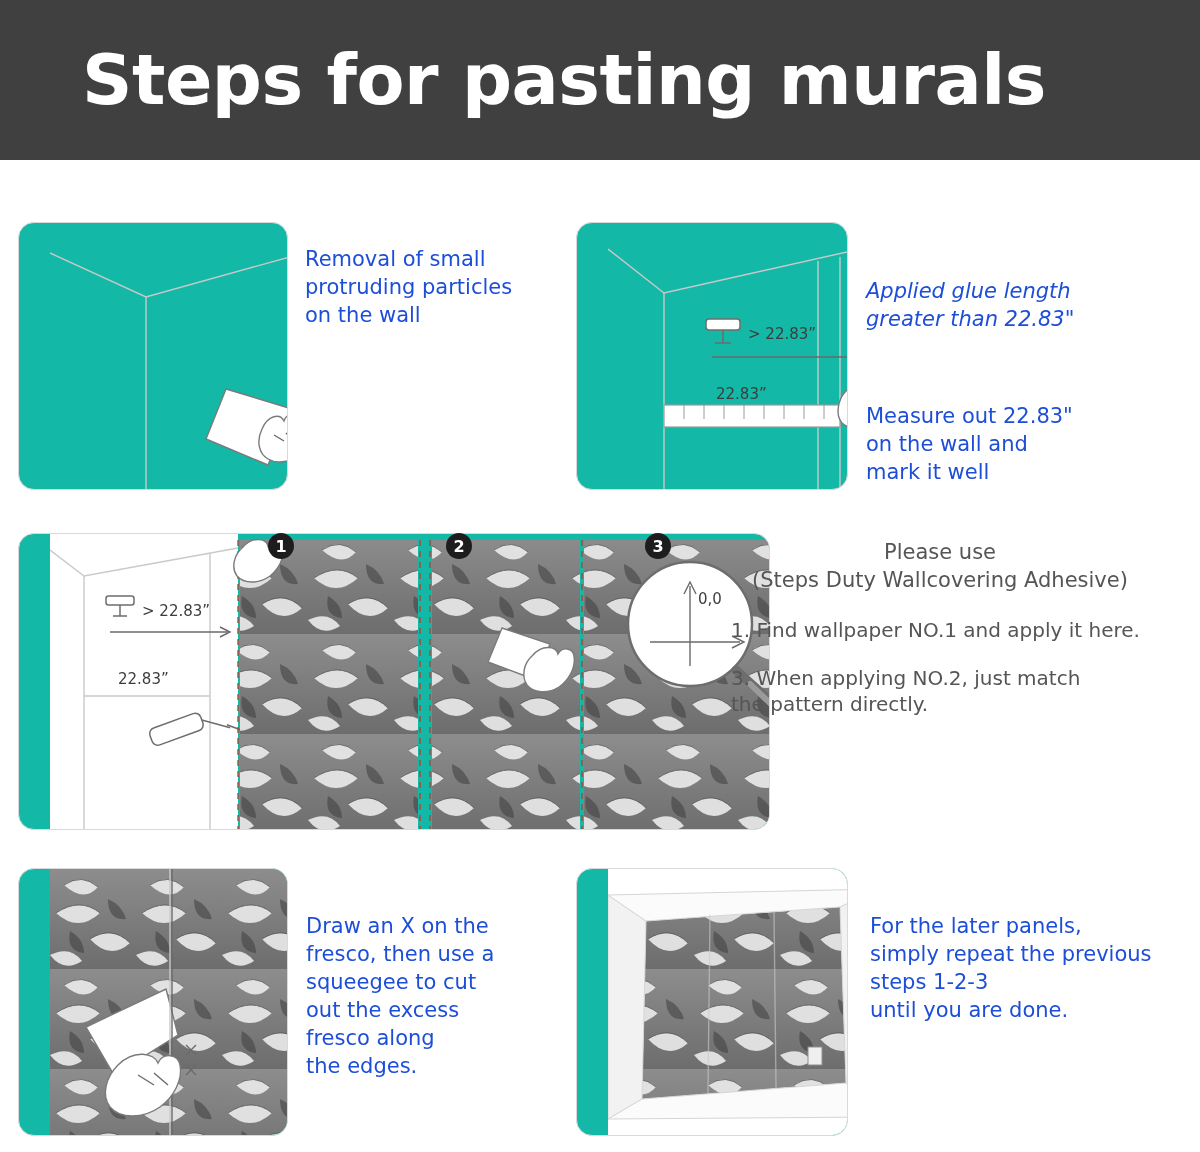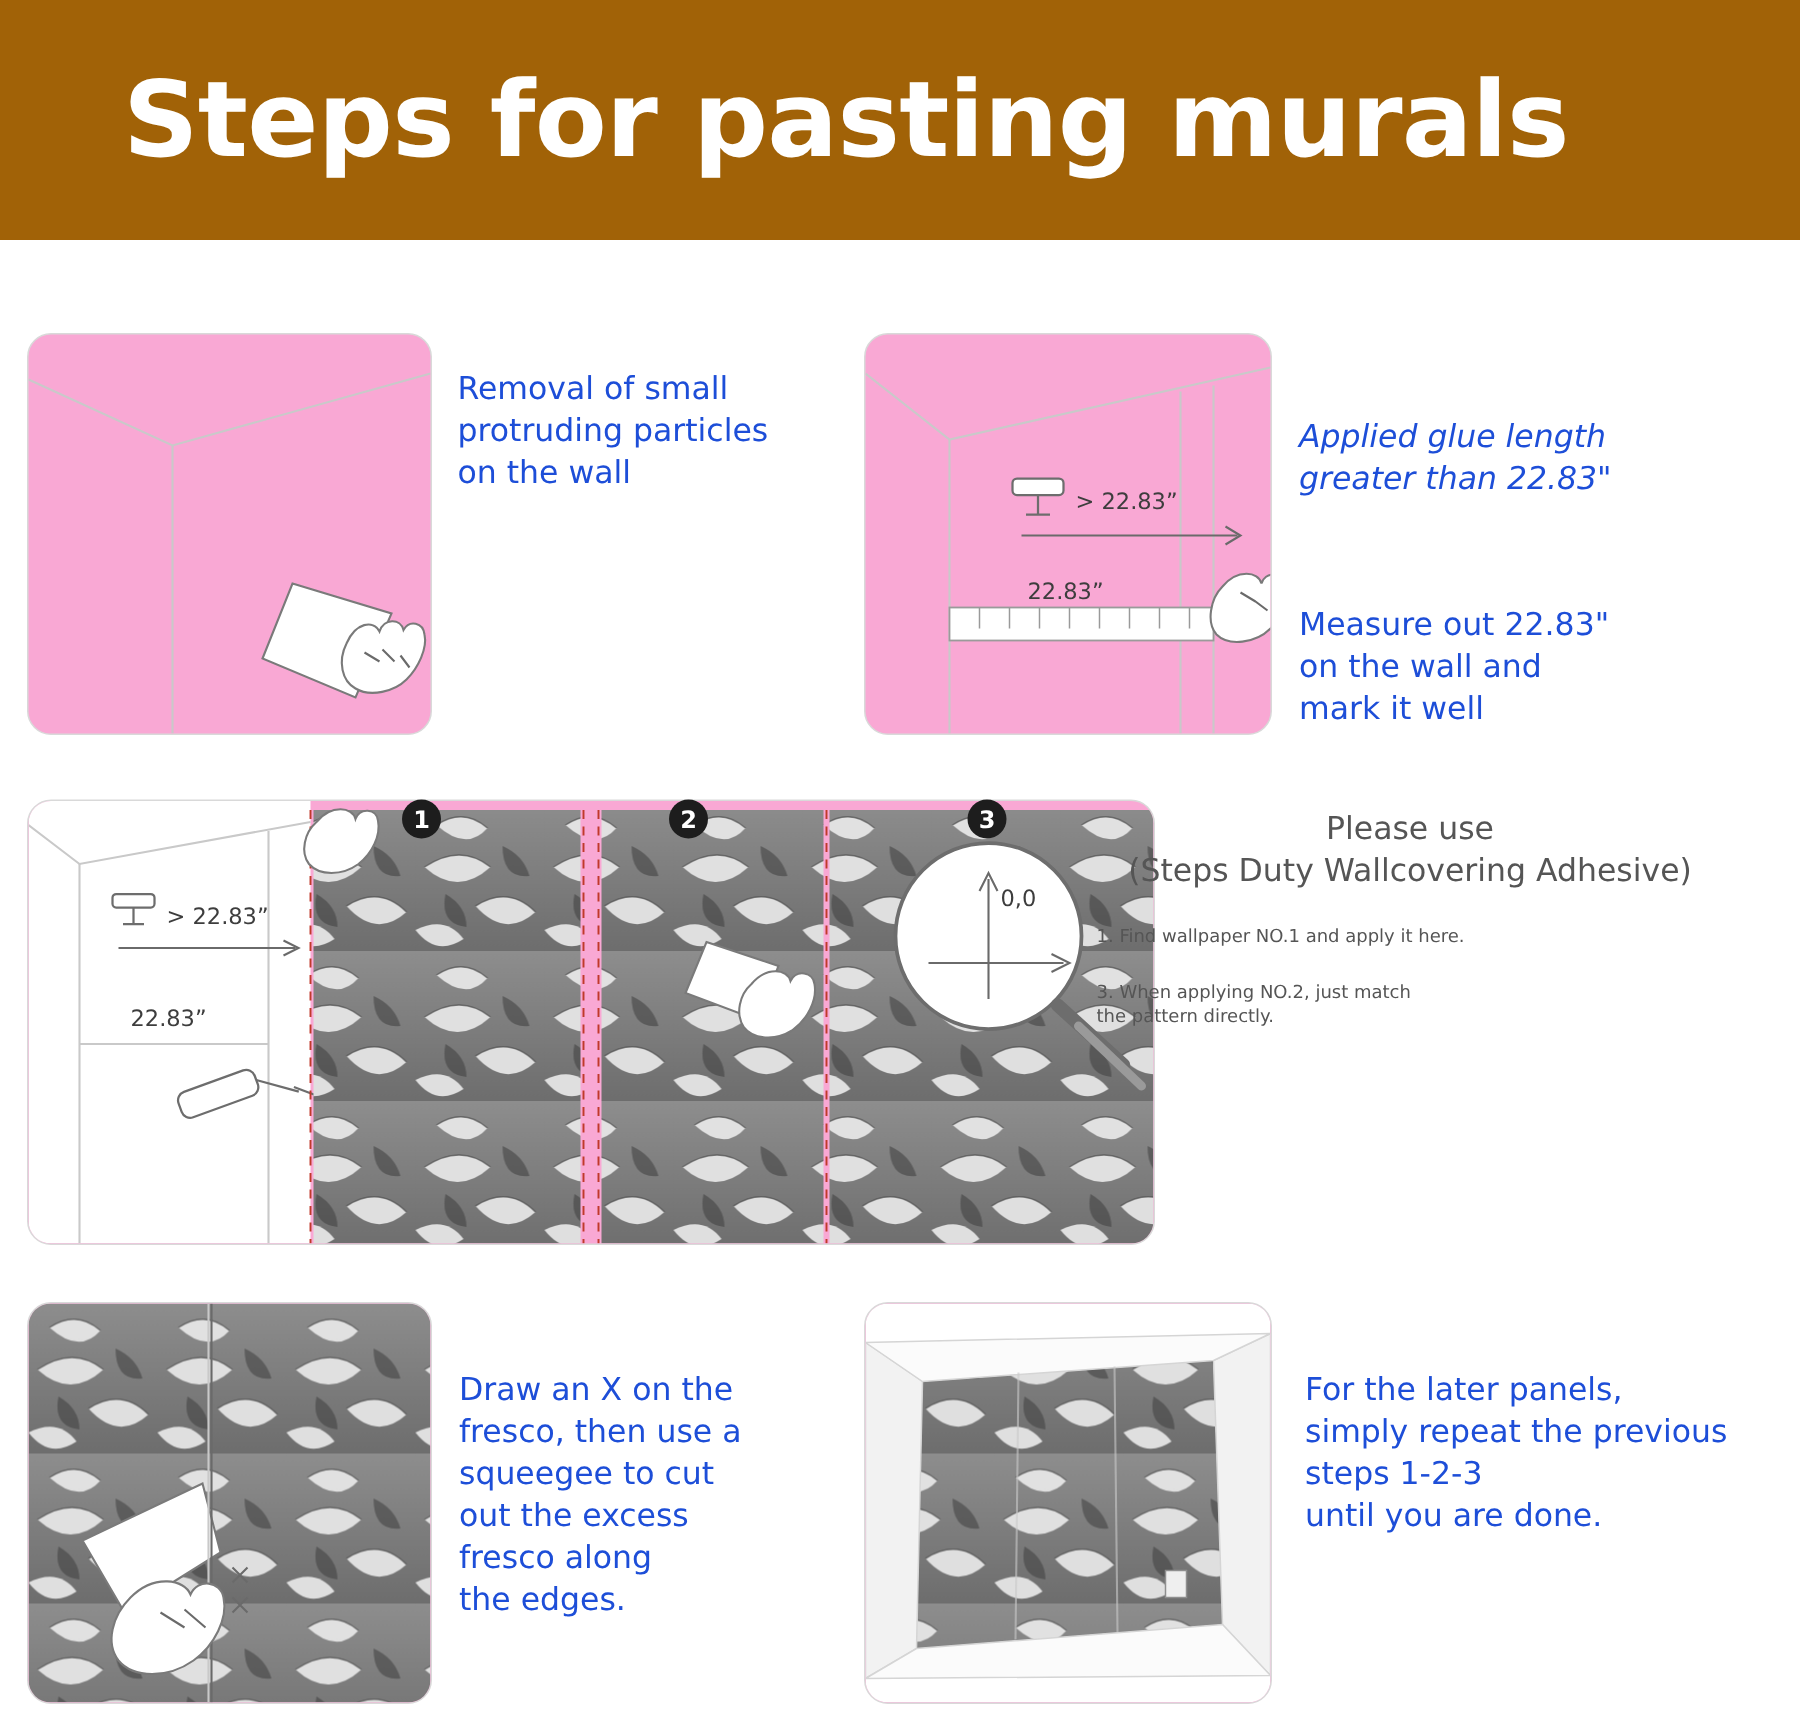--- a/index.html
+++ b/index.html
@@ -15,44 +15,45 @@
     color: #4a4a4a;
     overflow: hidden;
   }
 
   
   .header {
     position: absolute;
     left: 0; top: 0;
     width: 1200px;
     height: 160px;
-    background: #a16207;
+    background: #404040;
     display: flex;
     align-items: center;
     padding-left: 82px;
     box-sizing: border-box;
   }
   .header h1 {
     margin: 0;
     color: #ffffff;
     font-size: 70px;
     font-weight: bold;
     letter-spacing: -0.5px;
     font-family: "DejaVu Sans", sans-serif;
     line-height: 1;
   }
 
   
   .panel {
     position: absolute;
     border: 1px solid #d9d9d9;
     border-radius: 16px;
-    background: #f9a8d4;
+    background: #14b8a6;
     overflow: hidden;
     box-sizing: border-box;
+    padding-left: 31px;
   }
 
   .caption {
     position: absolute;
     font-size: 21px;
     line-height: 1.33;
     color: #1d4ed8;
     white-space: pre-line;
   }
 
@@ -67,21 +68,21 @@
   
   #panel-apply { left: 18px;  top: 533px; width: 752px; height: 297px; }
   #apply-text  { left: 731px; top: 538px; width: 418px; }
   .apply-title {
     text-align: center;
     font-size: 21px;
     line-height: 1.35;
     color: #555;
   }
   .apply-step {
-    font-size: 12px;
+    font-size: 20px;
     line-height: 1.3;
     color: #555;
     margin-top: 22px;
     white-space: pre-line;
   }
 
   
   #panel-trim  { left: 18px;  top: 868px; width: 270px; height: 268px; }
   #cap-trim    { left: 306px; top: 913px; width: 270px; }
 

